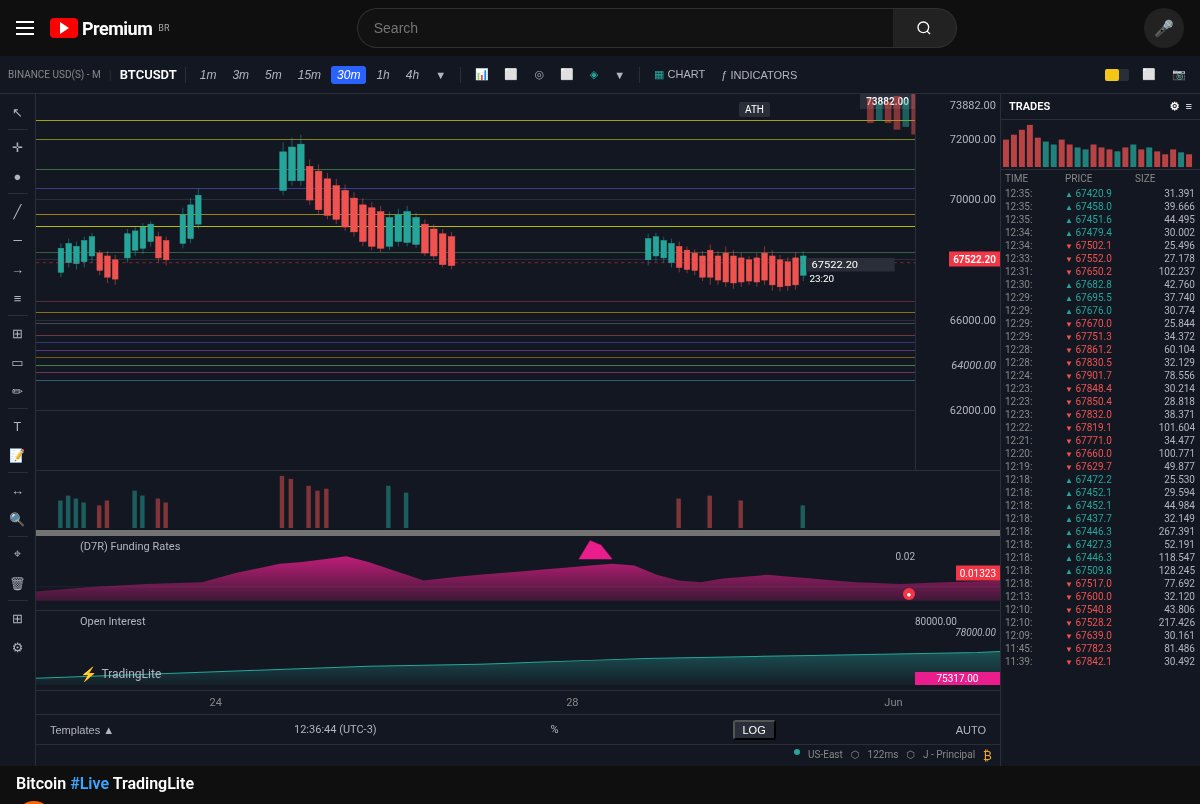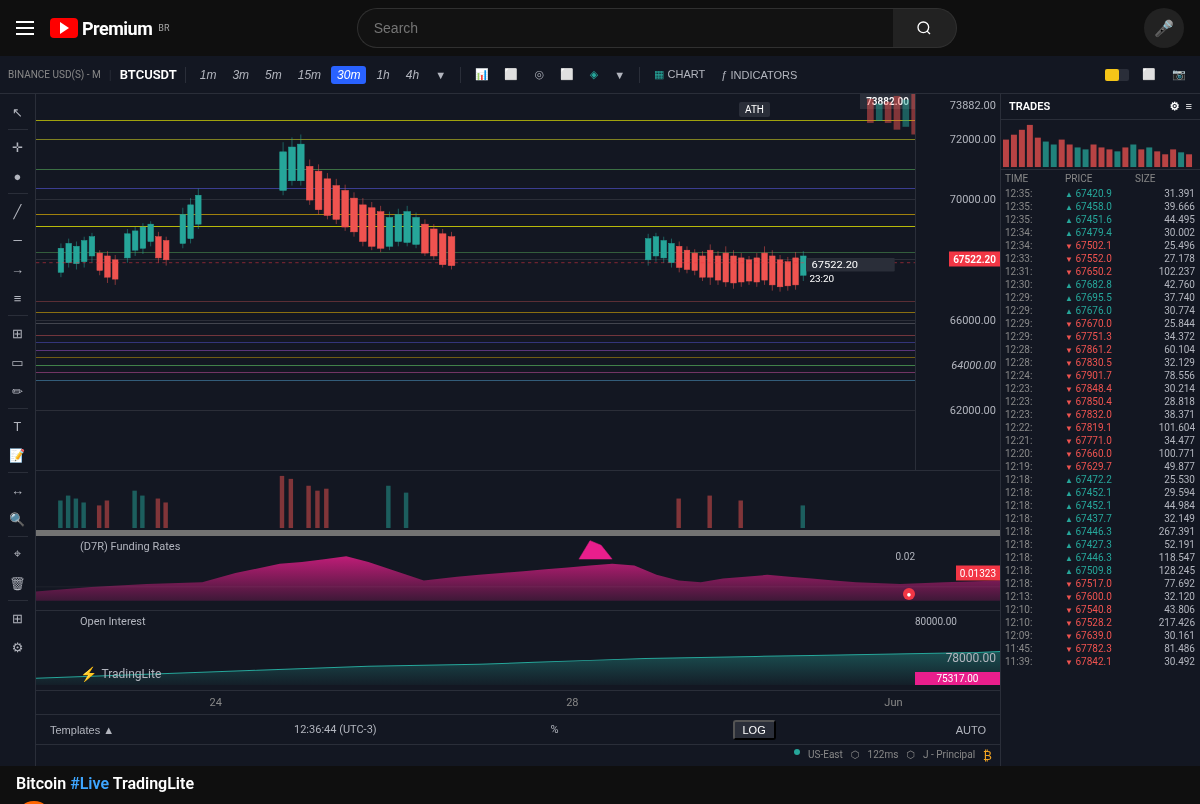--- a/index.html
+++ b/index.html
@@ -669,21 +669,21 @@
 
                 <path d="M0 68 L50 66 L100 64 L150 62 L200 60 L250 58 L300 56 L350 55 L400 54 L450 52 L500 50 L550 48 L600 47 L650 46 L700 45 L750 44 L800 43 L850 42 L870 41 L870 75 L0 75 Z" fill="url(#oiGrad)"></path>
                 <path d="M0 68 L50 66 L100 64 L150 62 L200 60 L250 58 L300 56 L350 55 L400 54 L450 52 L500 50 L550 48 L600 47 L650 46 L700 45 L750 44 L800 43 L850 42 L870 41" fill="none" stroke="#26a69a" stroke-width="1"></path>
               </svg>
               <div class="tradinglite-brand">
                 <span style="color:#26a69a; font-size:14px;">⚡</span>
                 <span>TradingLite</span>
               </div>
               
               <div style="position:absolute; right:0; top:5px; font-size:10px; color:#b2b5be; padding-right:4px; width:85px; text-align:left;">80000.00</div>
-              <div style="position:absolute; right:0; top:40px; font-size:12px; color:#b2b5be; padding-right:4px; width:85px; text-align:right;">78000.00</div>
+              <div style="position:absolute; right:0; top:16px; font-size:10px; color:#b2b5be; padding-right:4px; width:85px; text-align:right;font-style:italic;">78000.00</div>
               <div style="position:absolute; right:0; bottom:5px; background:#e91e8c; color:#fff; font-size:10px; padding:1px 4px; width:85px; text-align:center;">75317.00</div>
             </div>
 
             <div class="date-bar">
               <div class="date-label" style="left:18%;">24</div>
               <div class="date-label" style="left:55%;">28</div>
               <div class="date-label" style="left:88%;">Jun</div>
             </div>
 
             <div class="chart-bottom">

